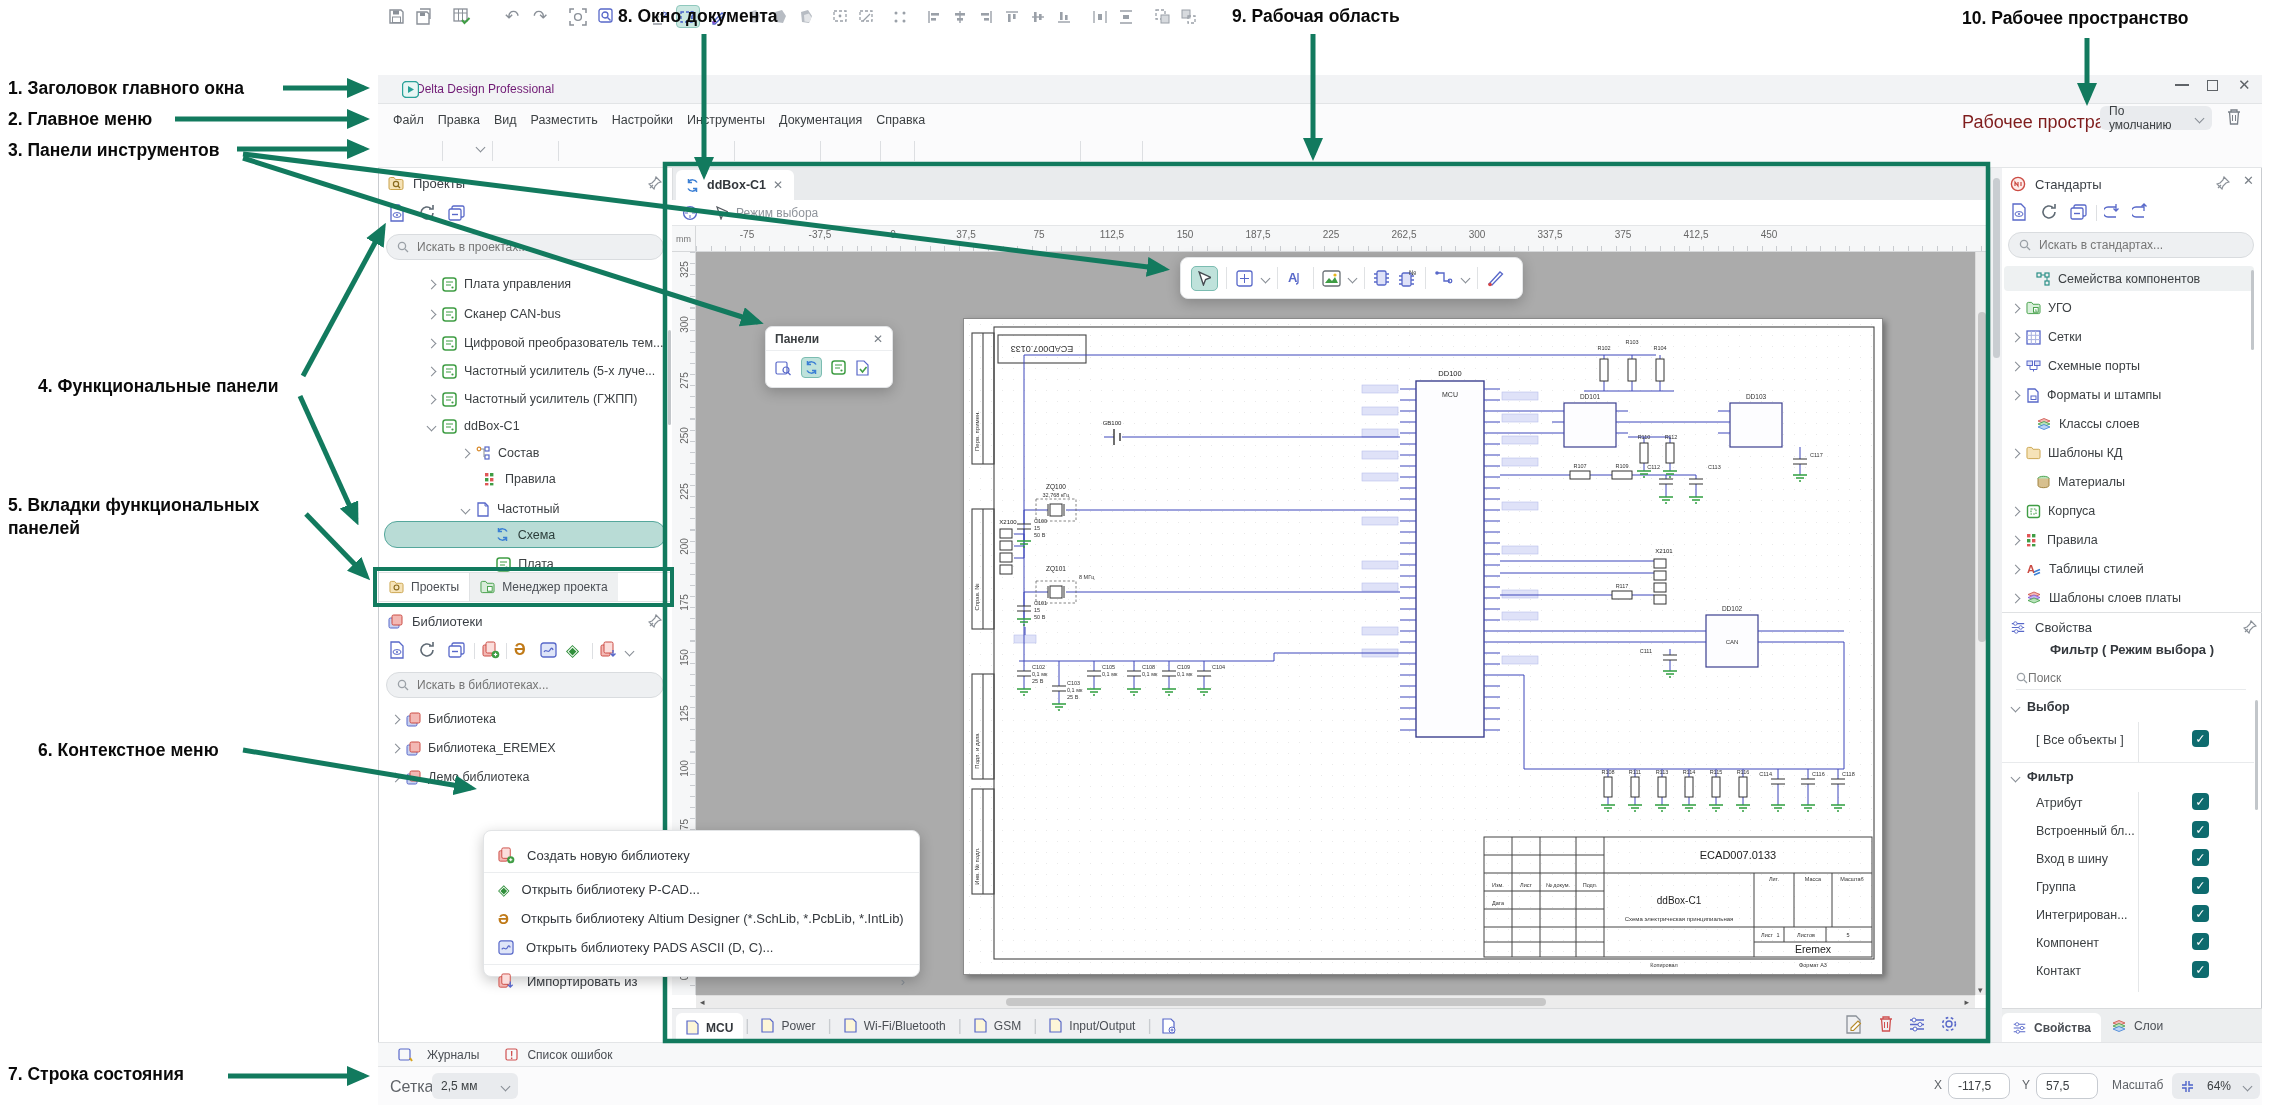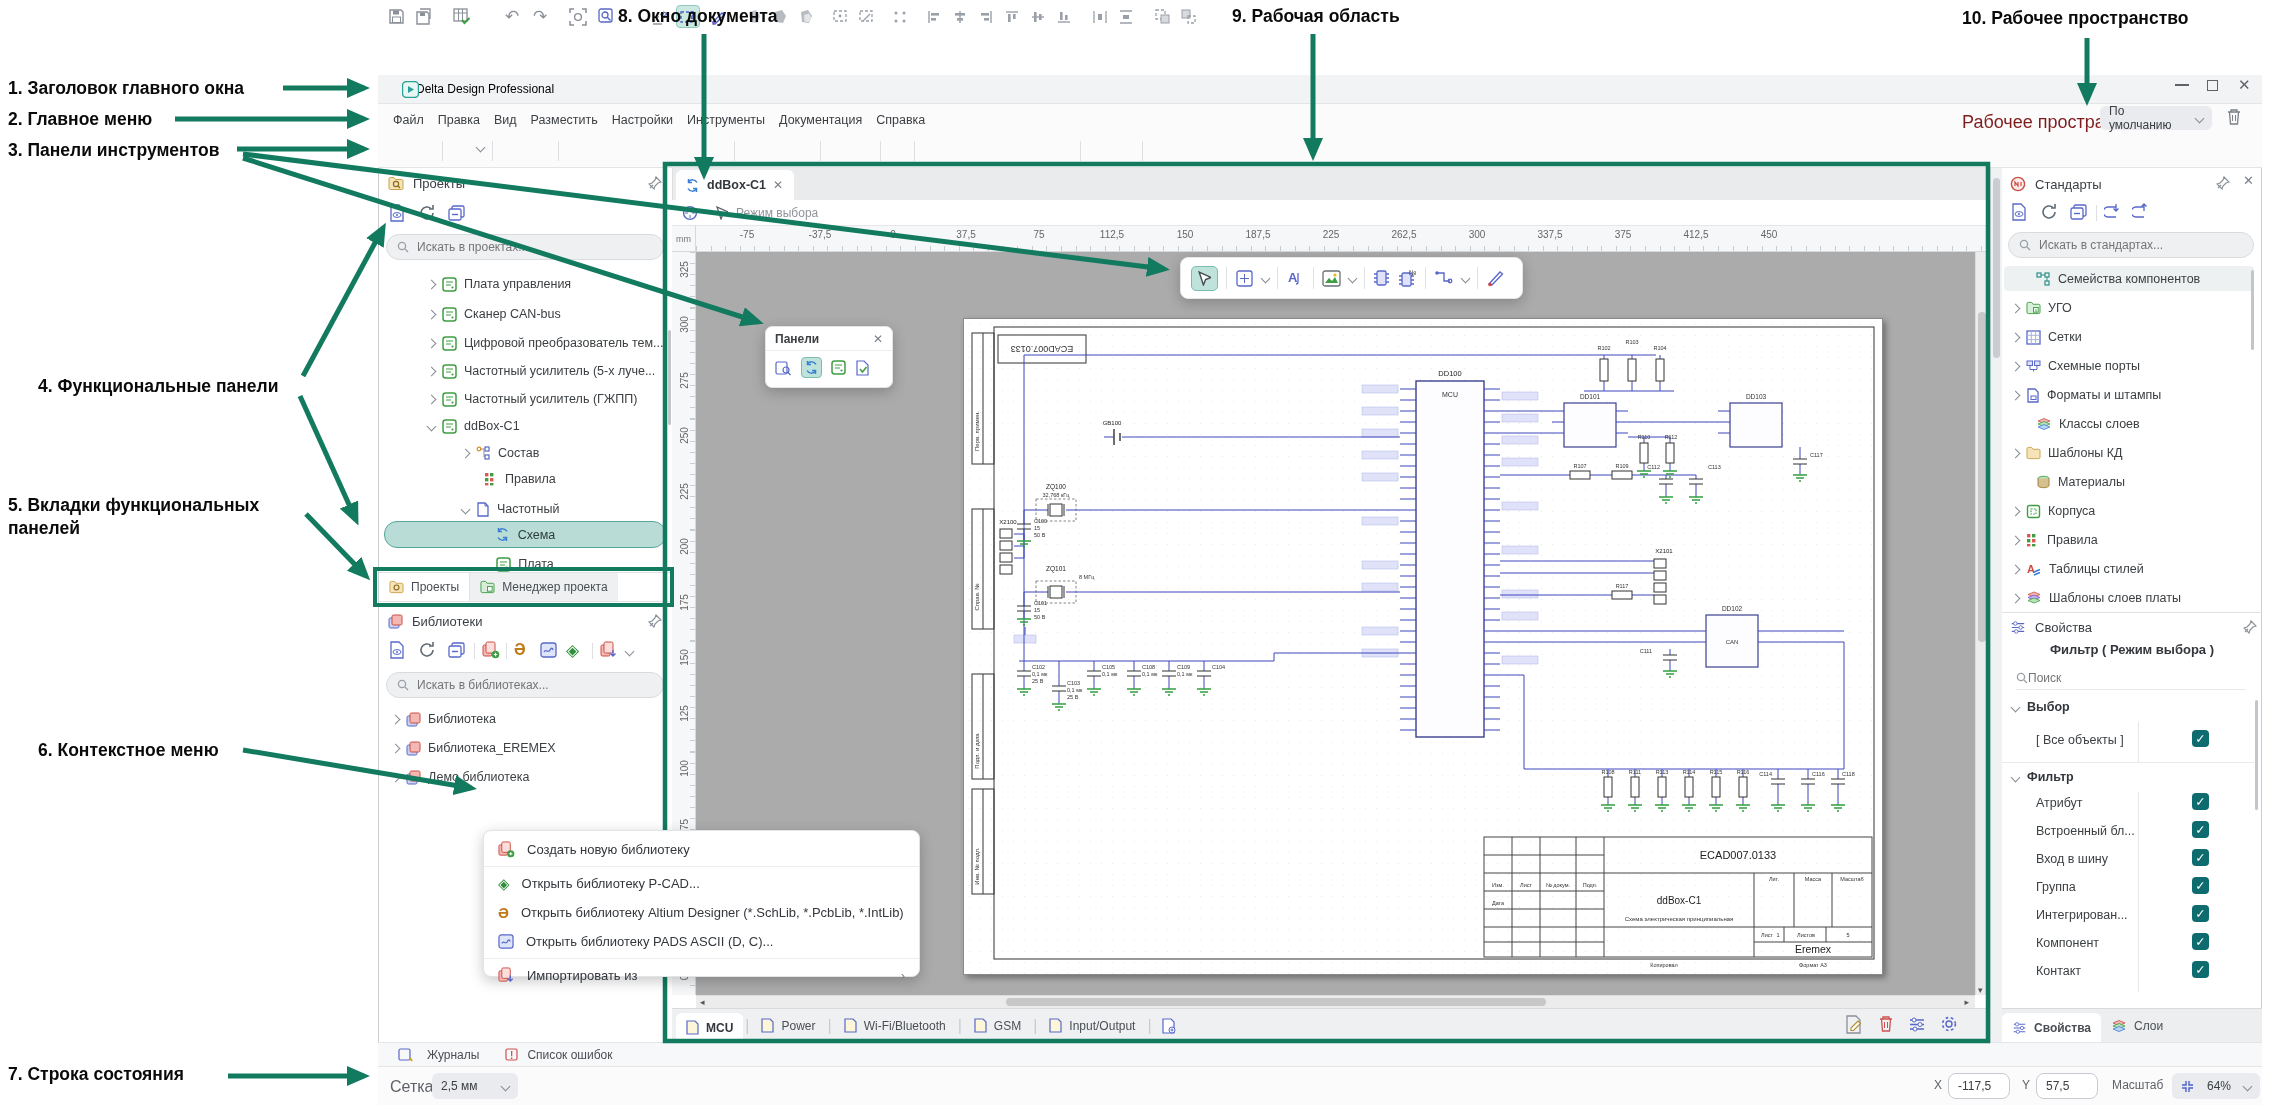--- a/index.html
+++ b/index.html
@@ -40,21 +40,21 @@
 </head>
 <body>
 
 <div class="appwin"></div>
 
 <div class="titlebar">
   <svg class="ab" style="left:12px;position:relative;margin-left:12px" width="17" height="17" viewBox="0 0 17 17">
       <rect x="0.5" y="0.5" width="16" height="16" rx="4" fill="#e8f6f4" stroke="#2aa198" stroke-width="1.4"></rect>
       <path d="M6 5l6 3.5L6 12z" fill="#2aa198"></path>
     </svg>
-  <span style="margin-left:9px;font-size:12px;color:#000000">Delta Design Professional</span>
+  <span style="margin-left:9px;font-size:12px;color:#701a75">Delta Design Professional</span>
 </div>
 <div class="ab" style="left:2175px;top:84px;width:14px;height:2px;background:#5f6368"></div>
 <div class="ab" style="left:2207px;top:80px;width:11px;height:11px;border:1.6px solid #5f6368"></div>
 <div class="ab" style="left:2238px;top:76px;font-size:15px;color:#5f6368">✕</div>
 
 <div class="menubar">
   <div style="width:8px"></div>
   <span class="mi">Файл</span>
   <span class="mi">Правка</span>
   <span class="mi">Вид</span>
@@ -1153,21 +1153,21 @@
 <input class="numin" style="left: 2036px; top: 1073px; width: 62px; height: 26px;" value="57,5">
 <span class="ab" style="left:2112px;top:1078px;font-size:12px;color:#5f6368">Масштаб</span>
 <div class="pill" style="left:2172px;top:1073px;width:88px;height:26px;justify-content:space-between">
   <svg width="13" height="13" viewBox="0 0 13 13">
       <path d="M5 1v4H1M8 1v4h4M5 12V8H1M8 12V8h4" fill="none" stroke="#4a61c9" stroke-width="1.4"></path>
     </svg>
   <span>64%</span>
     <span class="chev d"></span>
 </div>
 
-<div class="ab shadow" style="left:483px;top:830px;width:437px;height:147px;background:#fff;border:1px solid #e2e4e6;border-radius:8px;z-index:40;padding-top:4px">
+<div class="ab shadow" style="left:483px;top:830px;width:437px;height:147px;background:#fff;border:1px solid #e2e4e6;border-radius:8px;z-index:40;padding-top:10px">
   <div class="ctxitem">
     <svg width="17" height="17" viewBox="0 0 18 18">
         <rect x="1" y="4" width="9" height="11" rx="1.5" fill="#f3b8b4" stroke="#cc4c44"></rect>
         <rect x="4" y="1" width="9" height="11" rx="1.5" fill="#fbdedc" stroke="#cc4c44"></rect>
         <circle cx="13.5" cy="13.5" r="3.8" fill="#3f9d44"></circle>
         <path d="M13.5 11.8v3.4M11.8 13.5h3.4" stroke="#fff" stroke-width="1.2"></path>
       </svg>
     <span>Создать новую библиотеку</span>
   </div>
   <div style="height:1px;background:#ebedef;margin:2px 0"></div>

